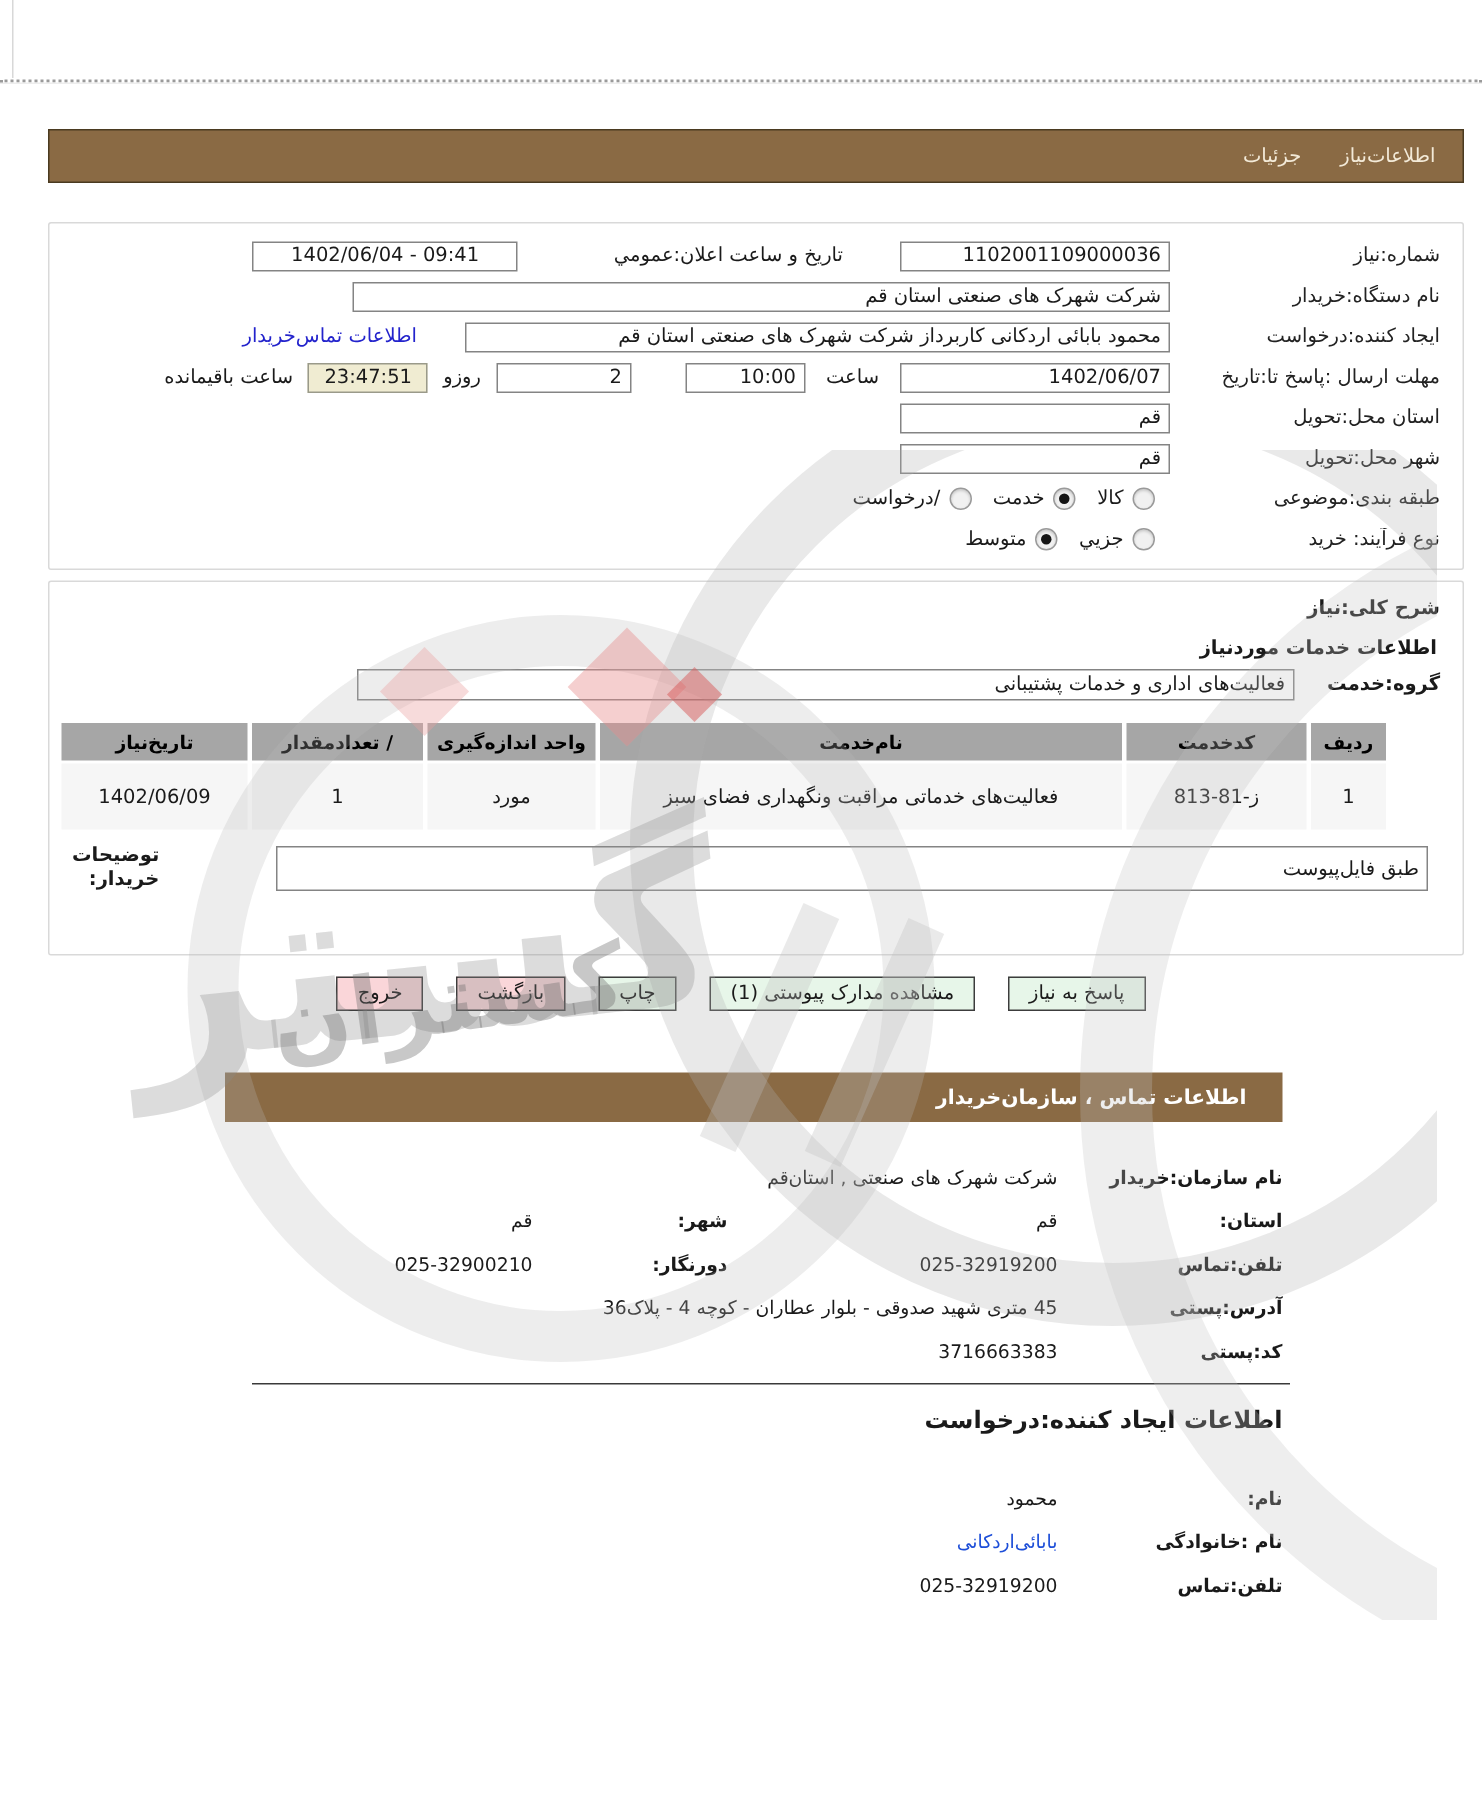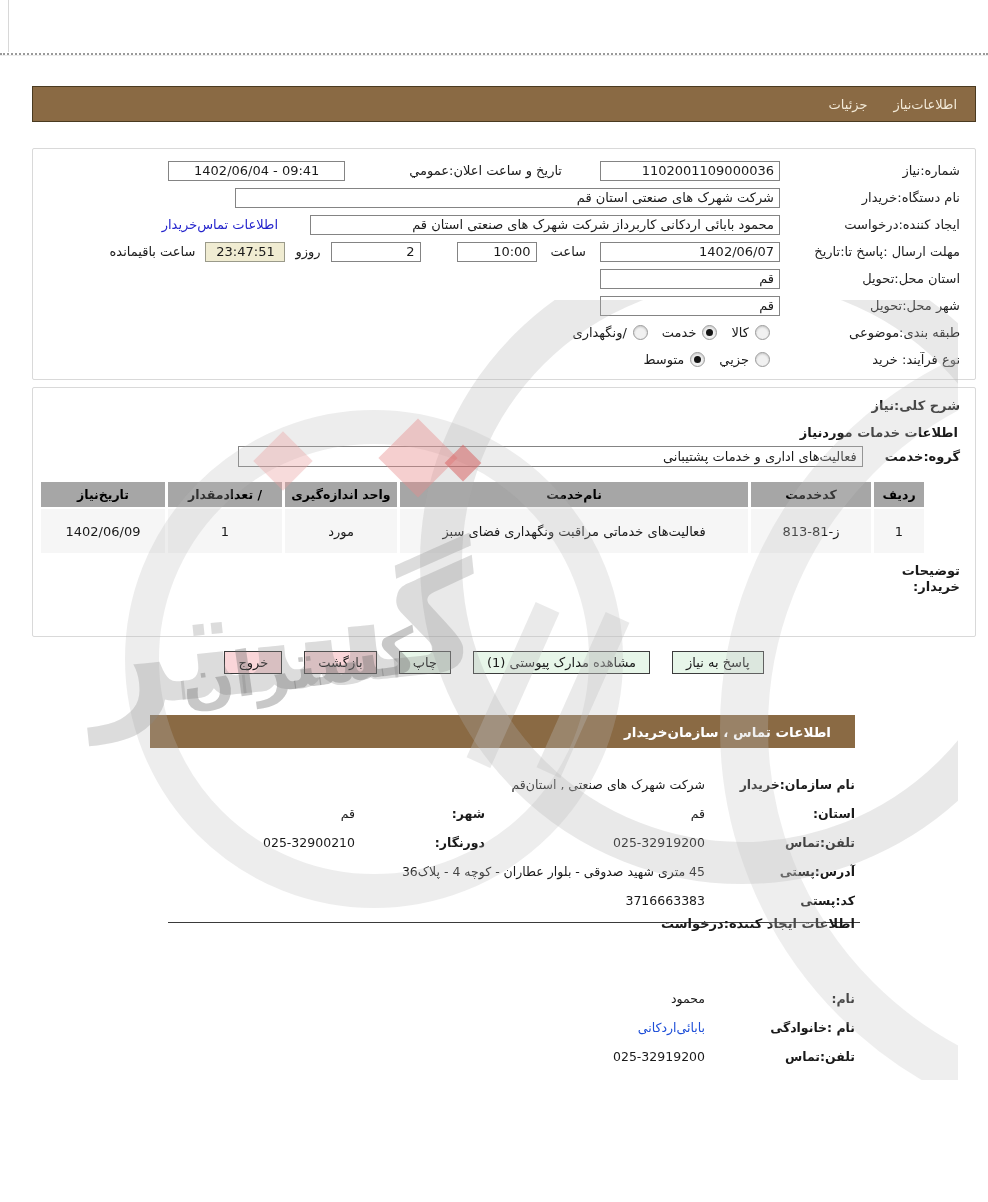--- a/index.html
+++ b/index.html
@@ -73,21 +73,21 @@
         color:#fff;font-weight:bold;font-size:13.5px;display:flex;align-items:center;
         padding-right:24px;box-sizing:border-box;}
   .contact{position:absolute;top:770px;right:133px;width:705px;}
   .crow{display:grid;grid-template-columns:150px 220px 130px 200px;align-items:center;height:29px;
         font-size:12.5px;}
   .clabel{font-weight:bold;white-space:nowrap;}
   .cval{white-space:nowrap;text-align:right;}
   .ltr{direction:ltr;unicode-bidi:isolate;display:inline-block;}
   .addr{grid-column:2/5;}
   .sep{position:absolute;top:922px;right:128px;width:692px;border-top:1px solid #3a3a3a;}
-  .creator-h{position:absolute;top:916px;right:133px;font-weight:bold;font-size:13px;}
+  .creator-h{position:absolute;top:937px;right:133px;font-weight:bold;font-size:16px;}
   .creator{position:absolute;top:984px;right:133px;width:705px;}
   
   .watermark{position:absolute;top:300px;left:30px;width:928px;height:780px;overflow:hidden;
              pointer-events:none;z-index:30;}
   .wm{position:absolute;}
   .wm-ring1{left:390px;top:-60px;width:560px;height:560px;border:42px solid rgba(175,175,175,.28);border-radius:50%;}
   .wm-ring2{left:95px;top:110px;width:430px;height:430px;border:34px solid rgba(185,185,185,.26);border-radius:50%;}
   .wm-ring3{left:690px;top:20px;width:720px;height:720px;border:48px solid rgba(195,195,195,.28);border-radius:50%;}
   .wm-text1{left:55px;top:250px;font-size:150px;font-weight:bold;color:rgba(140,140,140,.30);transform:rotate(-6deg);}
   .wm-text2{left:150px;top:330px;font-size:62px;font-weight:bold;color:rgba(110,110,110,.38);transform:rotate(-8deg);}
@@ -147,21 +147,21 @@
     <span class="opt">
       <span class="radio"></span>
       <span>کالا</span>
     </span>
     <span class="opt">
       <span class="radio on"></span>
       <span>خدمت</span>
     </span>
     <span class="opt">
       <span class="radio"></span>
-      <span>/ونگهداری</span>
+      <span>/درخواست</span>
     </span>
   </div>
   <div class="frow">
     <span class="flabel">نوع فرآیند: خرید</span>
     <span class="opt">
       <span class="radio"></span>
       <span>جزيي</span>
     </span>
     <span class="opt">
       <span class="radio on"></span>
@@ -205,20 +205,21 @@
         <td>ز-81-813</td>
         <td>فعالیت‌های خدماتی مراقبت ونگهداری فضای سبز</td>
         <td>مورد</td>
         <td>1</td>
         <td>1402/06/09</td>
       </tr>
     </tbody>
   </table>
 
   <div class="notes-row">
+    <div class="notesbox fbox">طبق فایل‌پیوست</div>
     <div class="notes-lbl">
       <div>توضیحات</div>
       <div>خریدار:</div>
     </div>
   </div>
 </div>
 
 <div class="btnrow">
   <div class="btn green">پاسخ به نیاز</div>
   <div class="btn green">مشاهده مدارک پیوستی (1)</div>

